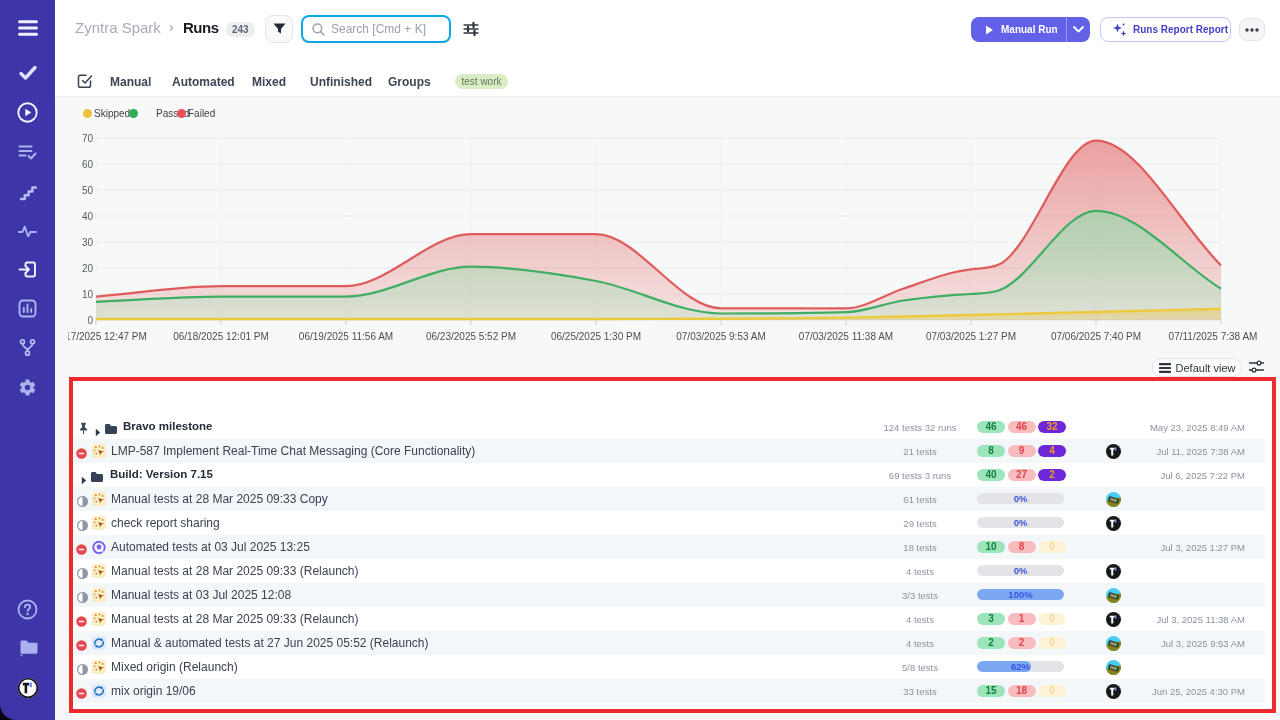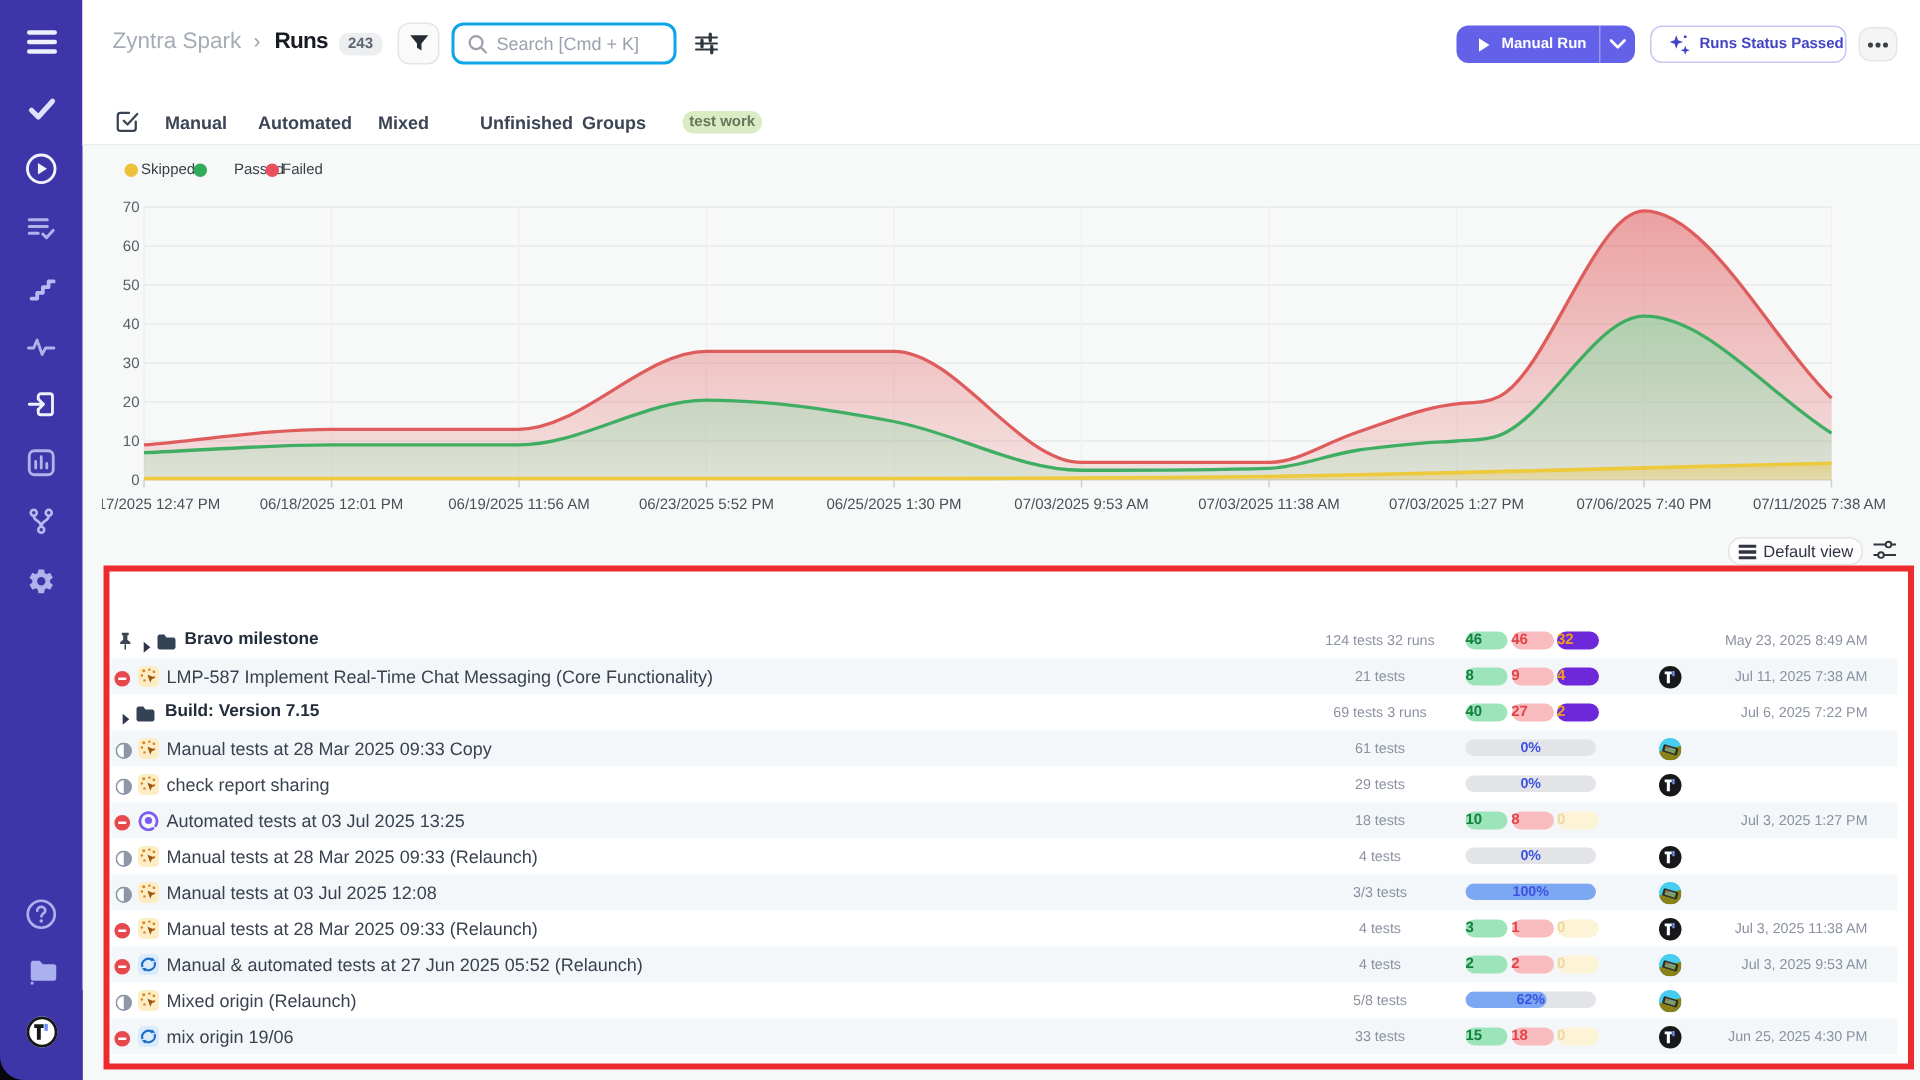--- a/index.html
+++ b/index.html
@@ -18,40 +18,40 @@
 #badge243 { left:226px; top:22px; background:#eceef0; color:#5f6775; font-size:10px; font-weight:700; padding:2px 6px; border-radius:6px; }
 #btn-filter { left:265px; top:15px; width:28px; height:28px; background:#fafafa; border:1px solid #e4e5e8; border-radius:8px; display:flex; align-items:center; justify-content:center; }
 #searchbox { left:301px; top:15px; width:150px; height:28px; background:#fff; border:2px solid #0ea5e9; border-radius:8px; display:flex; align-items:center; padding-left:9px; }
 #searchbox span { color:#9aa1ad; font-size:12px; margin-left:6px; }
 #tune1 { left:462px; top:20px; }
 #btn-run { left:971px; top:17px; width:119px; height:25px; background:#6261e8; border-radius:8px; display:flex; align-items:center; color:#fff; font-size:10px; font-weight:700; white-space:nowrap; }
 #btn-report { left:1100px; top:17px; width:131px; height:25px; background:#fff; border:1px solid #c5c7f5; border-radius:8px; display:flex; align-items:center; color:#4443c6; font-size:10px; font-weight:700; white-space:nowrap; }
 #btn-dots { left:1239px; top:18px; width:26px; height:23px; background:#f5f5f6; border:1px solid #e5e6e8; border-radius:8px; display:flex; align-items:center; justify-content:center; }
 
 .tab { top:75px; font-size:12px; font-weight:700; color:#3c4554; }
-#tagpill { left:455px; top:74px; width:53px; height:15px; background:#d9ecc3; color:#67765c; font-size:10px; font-weight:700; border-radius:8px; text-align:center; line-height:15px; }
+#tagpill { left:455px; top:74px; width:53px; height:15px; background:#d9ecc3; color:#67765c; font-size:10px; font-weight:400; border-radius:8px; text-align:center; line-height:15px; }
 
 .ldot { top:109px; width:9px; height:9px; border-radius:50%; }
 .ltxt { top:108px; font-size:10px; color:#3a3f47; }
 
 #chart { left:68px; top:100px; }
 
 #btn-defview { left:1152px; top:358px; width:90px; height:19px; background:#fdfdfd; border:1px solid #e3e4e8; border-radius:9px; display:flex; align-items:center; justify-content:center; color:#2e3440; font-size:11px; font-weight:400; white-space:nowrap; }
 #tune2 { left:1248px; top:359px; }
 
 #redbox { left:69px; top:377px; width:1207px; height:336px; border:4px solid #ed2a2e; background:#fff; }
 #thead { position:absolute; left:1px; top:2px; width:1197px; height:32px; background:#f6f7f8; border-radius:8px 8px 0 0; }
 .th { position:absolute; top:10px; font-size:10.5px; font-weight:700; color:#333d4e; text-align:center; }
 .thsep { position:absolute; top:4px; height:24px; width:1px; background:#e4e6e9; }
 .row { position:absolute; left:1px; width:1191px; height:24px; }
 .row.alt { background:#f3f7f9; }
 .title { position:absolute; top:5px; font-size:12px; color:#3a4250; white-space:nowrap; }
 .tcount { position:absolute; left:793px; width:106px; top:7px; font-size:9.5px; color:#8b92a0; text-align:center; }
 .pills { position:absolute; left:903px; top:6px; display:flex; gap:2.5px; }
-.pill { width:28px; height:12px; border-radius:6px; font-size:10px; font-weight:700; line-height:12.5px; }
+.pill { width:28px; height:12px; border-radius:6px; font-size:10px; font-weight:700; text-align:center; line-height:12.5px; }
 .pg { background:#9ee4bb; color:#12813f; }
 .pr { background:#f8bcbf; color:#e2444c; }
 .py { background:#6d28d9; color:#ef9d1d; }
 .pf { background:#fdf4d7; color:#f0d79b; }
 .bar { position:absolute; left:903px; top:6px; width:87px; height:11px; border-radius:6px; background:#e3e4e8; overflow:hidden; }
 .barfill { position:absolute; left:0; top:0; height:11px; background:#7ba7f3; border-radius:6px; }
 .bartxt { position:absolute; left:903px; top:6px; width:87px; font-size:9.5px; font-weight:700; color:#3d52e0; text-align:center; line-height:11.5px; }
 .fdate { position:absolute; right:20px; top:7px; font-size:9.5px; color:#8b92a0; text-align:right; }
 </style>
 </head>
@@ -183,41 +183,41 @@
     </svg>
 </div>
 <div id="btn-report" class="abs">
   <svg style="margin-left:11px" width="15" height="16" viewBox="0 0 15 16">
       <g fill="#4443c6">
         <path d="M5.5 1.5l1.2 3.3 3.3 1.2-3.3 1.2-1.2 3.3-1.2-3.3L1 6l3.3-1.2z"></path>
         <path d="M11.5 8.5l.8 2.2 2.2.8-2.2.8-.8 2.2-.8-2.2-2.2-.8 2.2-.8z"></path>
         <rect x="10.6" y="1.6" width="1.8" height="1.8" rx="0.4"></rect>
       </g>
     </svg>
-  <span style="margin-left:6px">Runs Status Passed</span>
+  <span style="margin-left:6px">Runs Report Report</span>
 </div>
 <div id="btn-dots" class="abs">
     <svg width="14" height="4" viewBox="0 0 14 4">
       <g fill="#3a3f47">
         <circle cx="2" cy="2" r="1.7"></circle>
         <circle cx="7" cy="2" r="1.7"></circle>
         <circle cx="12" cy="2" r="1.7"></circle>
       </g>
     </svg>
   </div>
 <div class="abs" style="left:77px; top:73px"><svg width="16" height="16" viewBox="0 0 16 16">
       <g stroke="#3a4354" stroke-width="1.5" fill="none" stroke-linecap="round" stroke-linejoin="round">
         <path d="M13.5 8v4.5c0 1-.8 1.8-1.8 1.8H3.3c-1 0-1.8-.8-1.8-1.8V4.1c0-1 .8-1.8 1.8-1.8H9"></path>
         <path d="M5.5 7.5L8 10l6.5-7"></path>
       </g>
     </svg></div>
 <div class="tab abs" style="left:110px">Manual</div>
 <div class="tab abs" style="left:172px">Automated</div>
 <div class="tab abs" style="left:252px">Mixed</div>
-<div class="tab abs" style="left:320px">Unfinished</div>
+<div class="tab abs" style="left:310px">Unfinished</div>
 <div class="tab abs" style="left:388px">Groups</div>
 <div id="tagpill" class="abs">test work</div>
 <div class="ldot abs" style="left:83px; background:#edc13c"></div>
 <div class="ltxt abs" style="left:94px">Skipped</div>
 <div class="ldot abs" style="left:129px; background:#30ab58"></div>
 <div class="ltxt abs" style="left:156px">Passed</div>
 <div class="ldot abs" style="left:177px; background:#e9505c"></div>
 <div class="ltxt abs" style="left:188px">Failed</div>
 <div id="chart" class="abs"><svg width="1212" height="245" viewBox="0 0 1212 245">
   <defs>

